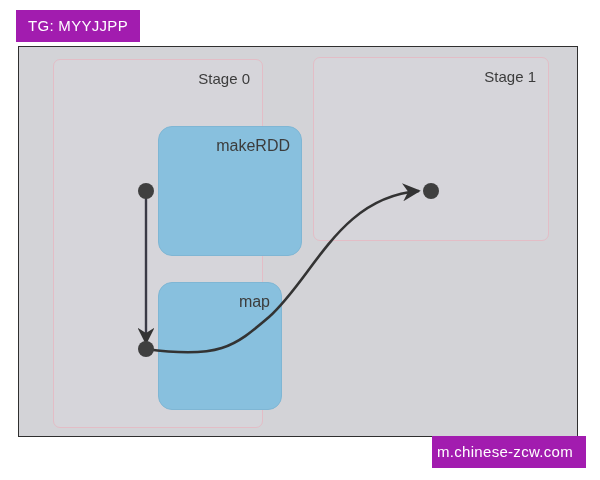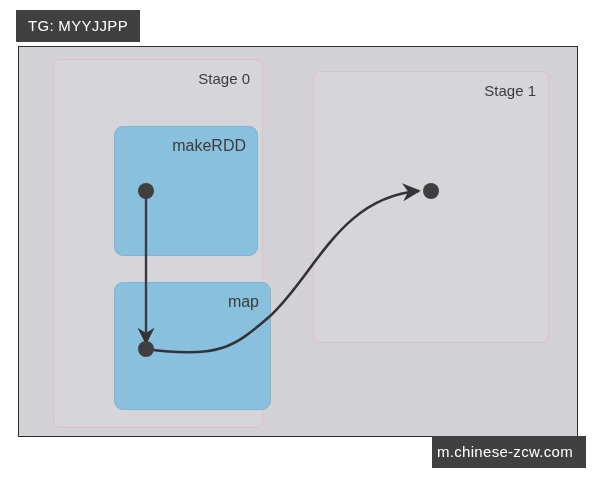--- a/index.html
+++ b/index.html
@@ -11,21 +11,21 @@
     width: 600px;
     height: 480px;
     position: relative;
     overflow: hidden;
     font-family: "Liberation Sans", sans-serif;
   }
 
   
   .badge {
     position: absolute;
-    background: #404040;
+    background: #a21caf;
     color: #ffffff;
     font-family: "Liberation Sans", sans-serif;
     font-size: 15px;
     letter-spacing: 0.3px;
     line-height: 1;
     white-space: nowrap;
   }
   #badge-tg {
     left: 16px;
     top: 10px;
@@ -69,52 +69,53 @@
     white-space: nowrap;
   }
   #stage-0 {
     left: 34px;
     top: 12px;
     width: 210px;
     height: 369px;
   }
   #stage-1 {
     left: 294px;
-    top: 24px;
+    top: 10px;
     width: 236px;
-    height: 272px;
+    height: 184px;
   }
 
   
   .rdd-box {
     position: absolute;
     background: #88c0de;
     border: 1px solid #7fb6d4;
-    border-radius: 9px;
+    border-radius: 14px;
     box-sizing: border-box;
+    margin-left: 44px;
   }
   .rdd-label {
     position: absolute;
     right: 11px;
     top: 10px;
     font-size: 16px;
     color: #3c3c3c;
     font-family: "Liberation Sans", sans-serif;
     white-space: nowrap;
   }
   #box-makerdd {
     left: 60px;
     top: 66px;
     width: 144px;
     height: 130px;
   }
   #box-map {
     left: 60px;
     top: 222px;
-    width: 157px;
+    width: 124px;
     height: 128px;
   }
 
   
   .edges {
     position: absolute;
     left: 0;
     top: 0;
     width: 560px;
     height: 391px;

